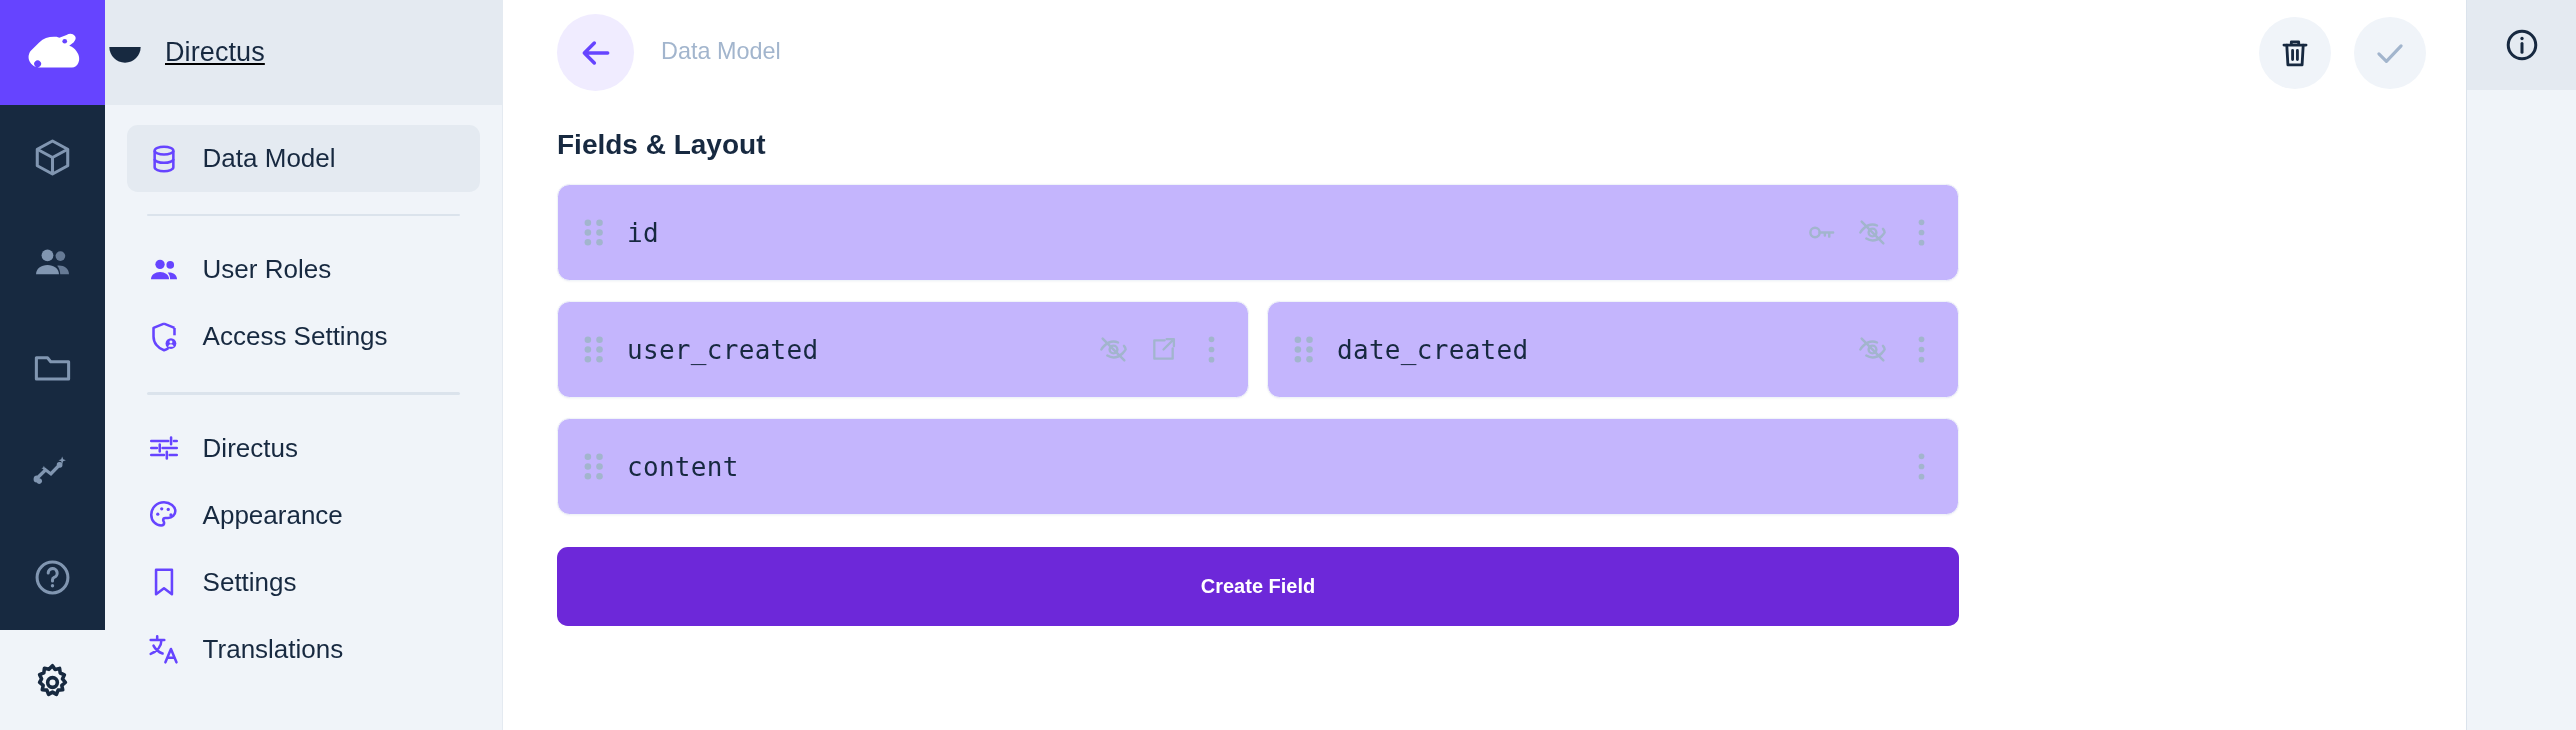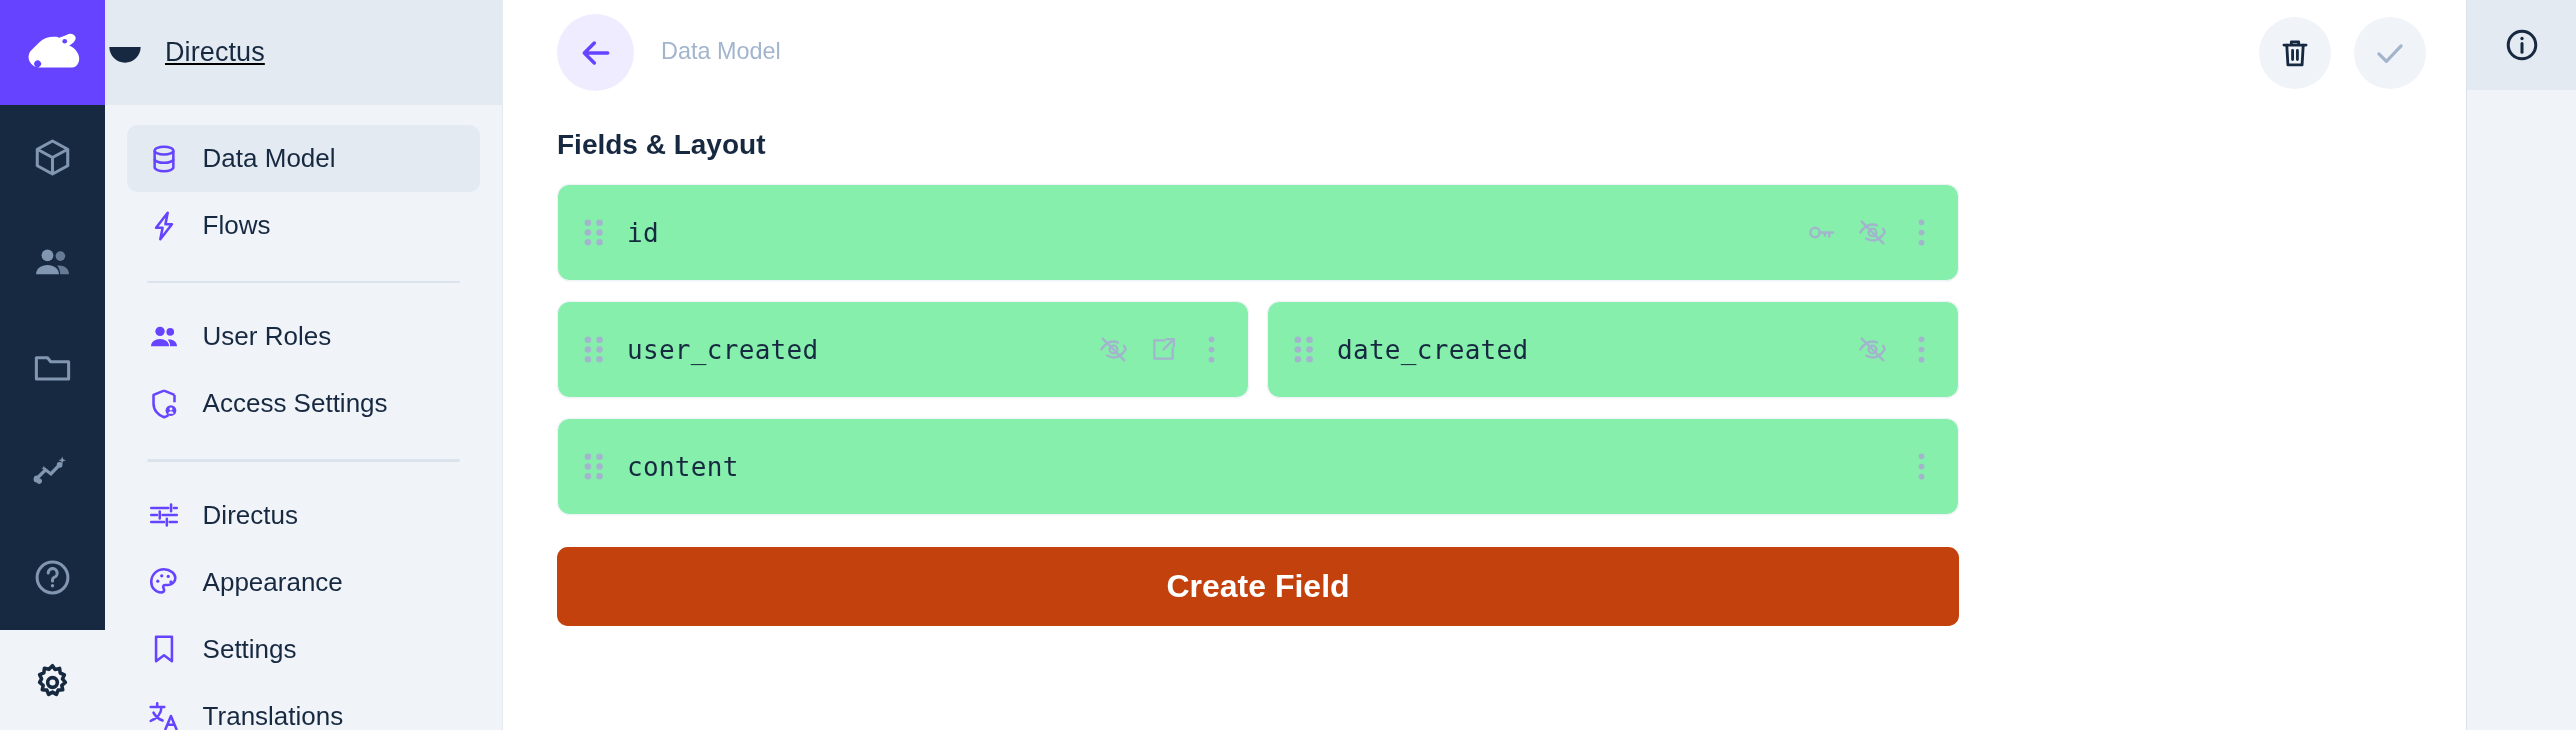--- a/index.html
+++ b/index.html
@@ -98,44 +98,44 @@
   .section-head {
     display: flex; align-items: baseline; gap: 12.6px;
     margin-top: 24px; margin-bottom: 23.4px;
   }
   .section-title { font-size: 28px; font-weight: bold; color: #172940; }
   .section-note { font-size: 28px; color: #f0a045; }
 
   .fields { width: 1402px; }
   .field-row { display: flex; gap: 18px; margin-bottom: 20px; }
   .field-card {
-    background: #86efac;
+    background: #c4b5fd;
     border: 1.8px solid #f0f4f9;
     border-radius: 12.6px;
     height: 97px;
     display: flex; align-items: center;
     padding: 0 23.4px 0 20px;
     box-shadow: 0 0.9px 1.8px rgba(23,41,64,.04);
   }
   .field-card.full { width: 100%; }
   .field-card.half { width: calc(50% - 9px); }
   .drag-handle { width: 31px; flex: 0 0 31px; display: flex; align-items: center; justify-content: center; }
   .field-name {
     font-family: "DejaVu Sans Mono", monospace;
     font-size: 26px; color: #172940; margin-left: 18px;
     letter-spacing: 0.3px;
   }
   .field-icons { margin-left: auto; display: flex; align-items: center; gap: 20px; color: #a2b5cd; }
 
   .create-field-btn {
     width: 1402px; height: 79px; margin-top: 32px;
-    background: #c2410c; color: #ffffff;
+    background: #6d28d9; color: #ffffff;
     border: none; border-radius: 10.8px;
     font-family: "Liberation Sans", sans-serif;
-    font-size: 32px; font-weight: bold;
+    font-size: 20px; font-weight: bold;
     display: flex; align-items: center; justify-content: center;
   }
 
   
   .right-rail {
     width: 110px; flex: 0 0 110px;
     background: #e4eaf1;
     display: flex; flex-direction: column; align-items: center;
     border-left: 1.8px solid #dbe3ec;
   }
@@ -223,28 +223,20 @@
         <span class="nav-icon">
           <svg width="34" height="34" viewBox="0 0 24 24" fill="none" stroke="#6644ff" stroke-width="1.8">
             <ellipse cx="12" cy="6.1" rx="6.6" ry="2.7"></ellipse>
             <path d="M5.4 6.1v11.8c0 1.5 3 2.7 6.6 2.7s6.6-1.2 6.6-2.7V6.1"></path>
             <path d="M5.4 12c0 1.5 3 2.7 6.6 2.7s6.6-1.2 6.6-2.7"></path>
           </svg>
         </span>
         <span>Data Model</span>
       </div>
 
-      <div class="nav-item">
-        <span class="nav-icon">
-          <svg width="34" height="34" viewBox="0 0 24 24" fill="none" stroke="#6644ff" stroke-width="1.8" stroke-linejoin="round">
-            <path d="M14.6 2.6 6.4 13.2h4.6l-1.6 8.2 8.2-10.6h-4.6z"></path>
-          </svg>
-        </span>
-        <span>Flows</span>
-      </div>
 
       <div class="nav-divider"></div>
 
       <div class="nav-item">
         <span class="nav-icon">
           <svg width="34" height="34" viewBox="0 0 24 24" fill="#6644ff">
             <circle cx="9.2" cy="8" r="3.3"></circle>
             <path d="M2.8 18.6c0-3.2 2.9-5.2 6.4-5.2s6.4 2 6.4 5.2z"></path>
             <circle cx="16.4" cy="8.4" r="2.7"></circle>
             <path d="M14.6 13.8c3.3-.5 6.6 1.3 6.6 4.8h-4.9c0-1.9-.6-3.5-1.7-4.8z"></path>

